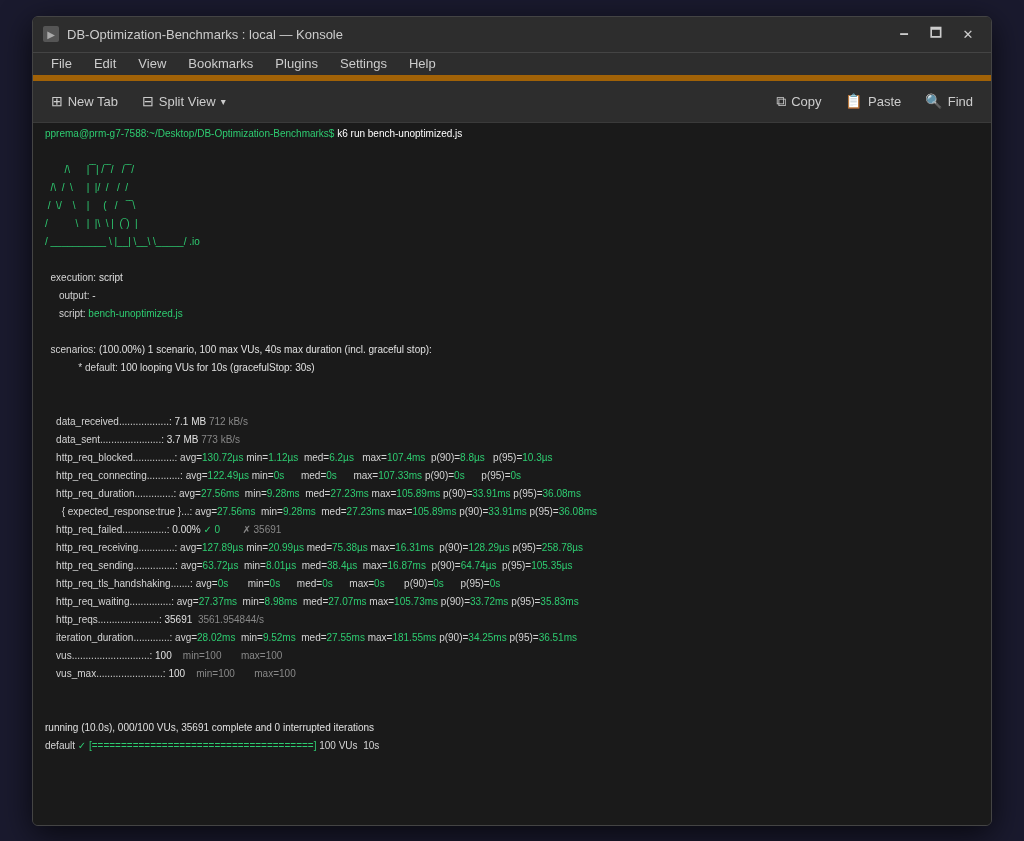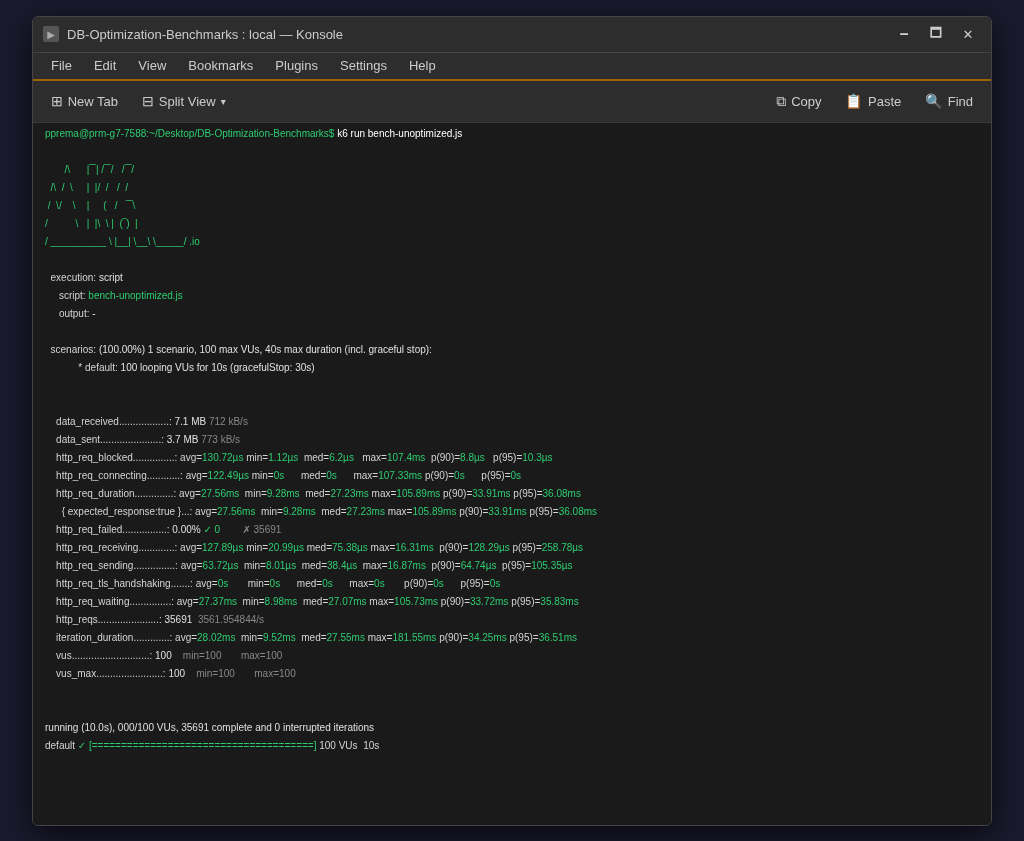--- a/index.html
+++ b/index.html
@@ -67,21 +67,21 @@
       align-items: center;
       justify-content: center;
       border-radius: 3px;
     }
     .menu-bar {
       background: #2d2d2d;
       height: 28px;
       display: flex;
       align-items: center;
       padding: 0 8px;
-      border-bottom: 2px solid #a16207;
+      border-bottom: 6px solid #a16207;
       gap: 2px;
     }
     .menu-item {
       color: #ccc;
       font-size: 13px;
       padding: 3px 10px;
       cursor: pointer;
       border-radius: 3px;
     }
     .toolbar {
@@ -202,22 +202,22 @@
       <div class="term-line"></div>
 
       <div class="term-line green">       /\      |‾‾| /‾‾/   /‾‾/   </div>
       <div class="term-line green">  /\  /  \     |  |/  /   /  /    </div>
       <div class="term-line green"> /  \/    \    |     (   /   ‾‾\  </div>
       <div class="term-line green">/          \   |  |\  \ |  (‾)  | </div>
       <div class="term-line green">/ __________ \ |__| \__\ \_____/ .io</div>
       <div class="term-line"></div>
 
       <div class="term-line">  execution: <span class="white">script</span></div>
+      <div class="term-line">     output: <span class="white">-</span></div>
       <div class="term-line">     script: <span class="green">bench-unoptimized.js</span></div>
-      <div class="term-line">     output: <span class="white">-</span></div>
       <div class="term-line"></div>
       <div class="term-line">  scenarios: <span class="white">(100.00%) 1 scenario, 100 max VUs, 40s max duration (incl. graceful stop):</span></div>
       <div class="term-line">            * default: <span class="white">100 looping VUs for 10s (gracefulStop: 30s)</span></div>
       <div class="term-line"></div>
       <div class="term-line"></div>
 
       <div class="term-line">    data_received..................: <span class="white">7.1 MB</span> <span class="dim">712 kB/s</span></div>
       <div class="term-line">    data_sent......................: <span class="white">3.7 MB</span> <span class="dim">773 kB/s</span></div>
       <div class="term-line">    http_req_blocked...............: avg=<span class="green">130.72µs</span> min=<span class="green">1.12µs</span>  med=<span class="green">6.2µs</span>   max=<span class="green">107.4ms</span>  p(90)=<span class="green">8.8µs</span>   p(95)=<span class="green">10.3µs</span></div>
       <div class="term-line">    http_req_connecting............: avg=<span class="green">122.49µs</span> min=<span class="green">0s</span>      med=<span class="green">0s</span>      max=<span class="green">107.33ms</span> p(90)=<span class="green">0s</span>      p(95)=<span class="green">0s</span></div>

